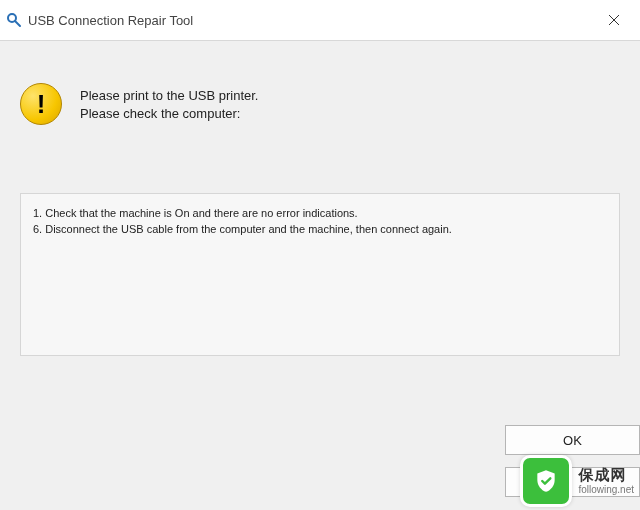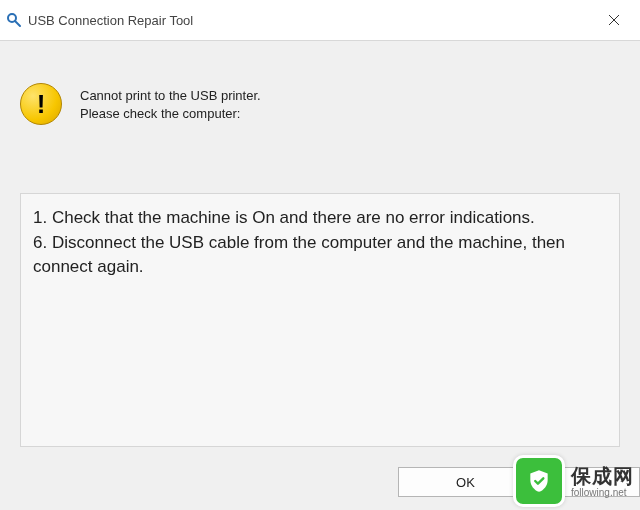--- a/index.html
+++ b/index.html
@@ -90,36 +90,37 @@
     line-height: 1.35;
     color: #222;
     font-size: 13px;
   }
 
   .steps-box {
     position: absolute;
     top: 152px;
     left: 20px;
     right: 20px;
-    height: 254px;
+    height: 163px;
     background: #f7f7f7;
     border: 1px solid #d6d6d6;
     box-sizing: border-box;
     padding: 12px 12px;
     color: #222;
-    font-size: 17px;
+    font-size: 11px;
     line-height: 1.45;
   }
 
   .button-row {
     position: absolute;
     bottom: 22px;
     right: 0px;
     display: flex;
     gap: 12px;
+    flex-direction: column;
   }
   .btn {
     min-width: 135px;
     height: 30px;
     background: #fdfdfd;
     border: 1px solid #b5b5b5;
     color: #222;
     font-size: 13px;
     font-family: inherit;
     display: inline-flex;
@@ -151,21 +152,21 @@
     align-items: center;
     justify-content: center;
     box-shadow: 0 0 4px rgba(0,0,0,.15);
   }
   .wm-text {
     display: flex;
     flex-direction: column;
     line-height: 1.1;
   }
   .wm-text .cn {
-    font-size: 20px;
+    font-size: 15px;
     font-weight: 600;
     letter-spacing: 1px;
     color: #333;
   }
   .wm-text .dom {
     font-size: 10px;
     color: #777;
   }
 </style>
 </head>
@@ -189,21 +190,21 @@
     </span>
   </div>
 
   <div class="client">
 
     <div class="msg-area">
       <div class="warn-icon">
         <span class="bang">!</span>
       </div>
       <div class="msg-text">
-        <div>Cannot print to the USB printer.</div>
+        <div>Please print to the USB printer.</div>
         <div>Please check the computer:</div>
       </div>
     </div>
 
     <div class="steps-box">
       <div>1. Check that the machine is On and there are no error indications.</div>
       <div>6. Disconnect the USB cable from the computer and the machine, then connect again.</div>
     </div>
 
     <div class="button-row">

